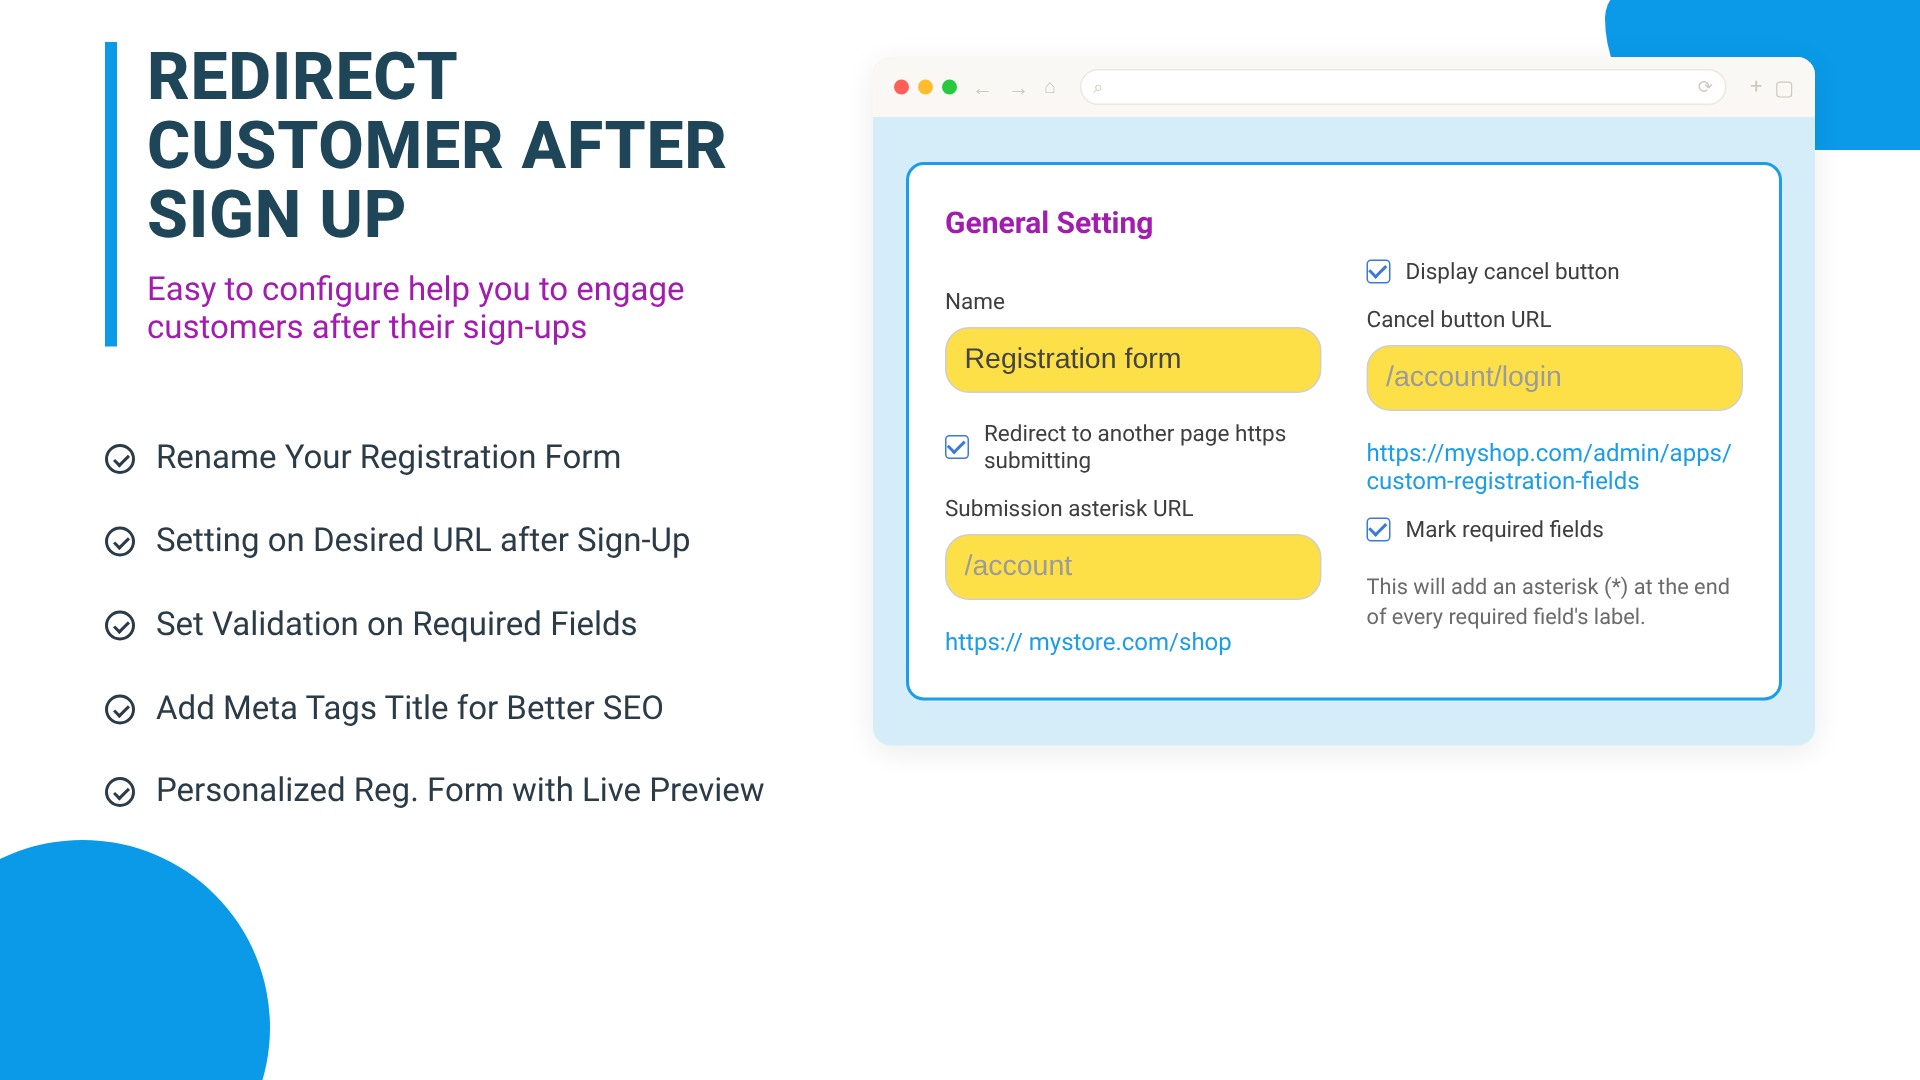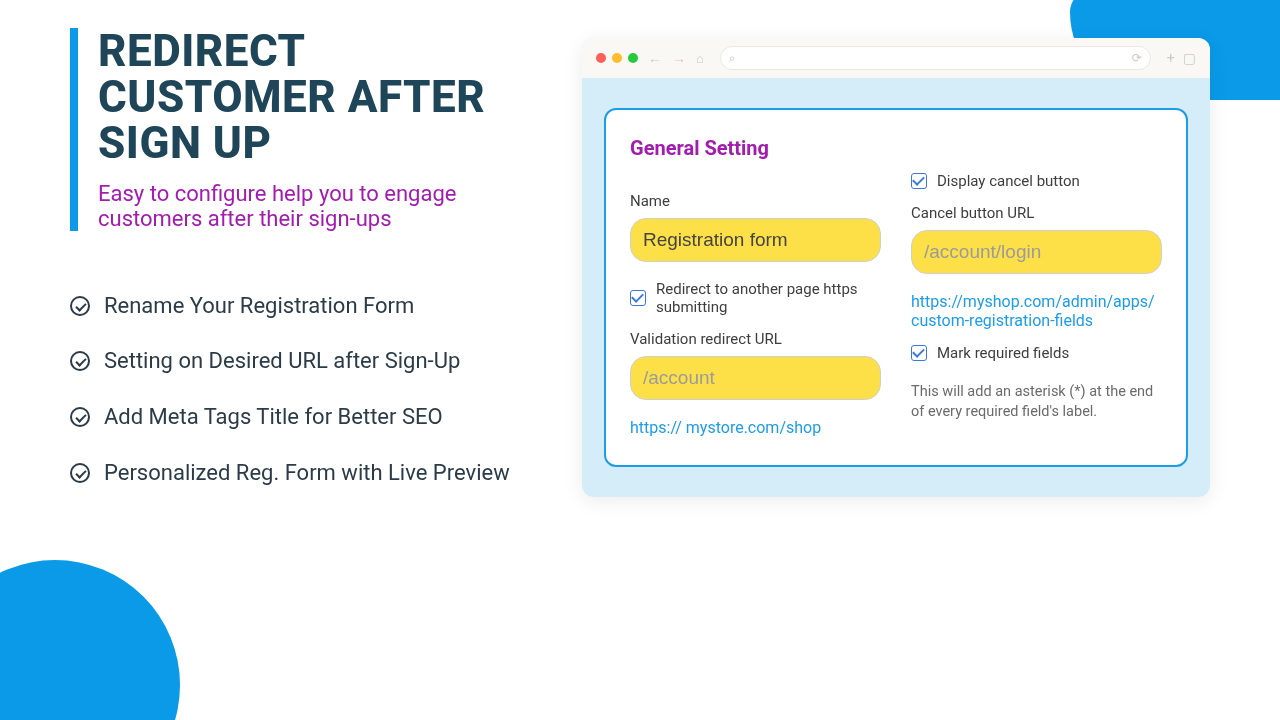--- a/index.html
+++ b/index.html
@@ -65,20 +65,24 @@
       <li>
           <span class="check"></span>
           <span>Rename Your Registration Form</span>
         </li>
       <li>
           <span class="check"></span>
           <span>Setting on Desired URL after Sign-Up</span>
         </li>
       <li>
           <span class="check"></span>
+          <span>Set Validation on Required Fields</span>
+        </li>
+      <li>
+          <span class="check"></span>
           <span>Add Meta Tags Title for Better SEO</span>
         </li>
       <li>
           <span class="check"></span>
           <span>Personalized Reg. Form with Live Preview</span>
         </li>
     </ul>
   </div>
 
   <div class="right">
@@ -108,21 +112,21 @@
             <h2>General Setting</h2>
             <div class="row">
               <span class="label">Name</span>
               <input class="input" value="Registration form" style="">
             </div>
             <div class="ck-row">
               <span class="ck checked"></span>
               <span>Redirect to another page https submitting</span>
             </div>
             <div class="row">
-              <span class="label">Validation redirect URL</span>
+              <span class="label">Submission asterisk URL</span>
               <input class="input" placeholder="/account" style="">
             </div>
             <div class="link">https:// mystore.com/shop</div>
           </div>
 
           <div class="col col-right">
             <div class="ck-row">
               <span class="ck checked"></span>
               <span>Display cancel button</span>
             </div>

